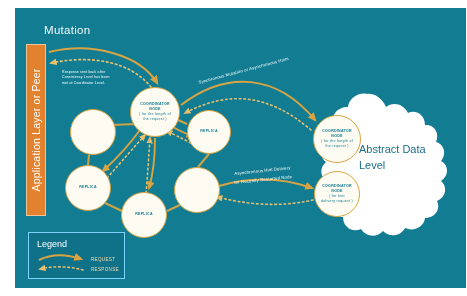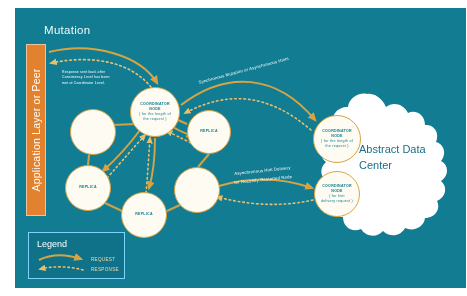--- a/index.html
+++ b/index.html
@@ -176,21 +176,21 @@
       <span class="lbl">
         <b>COORDINATOR</b>
         <b>NODE</b>
         <i>( for hint</i>
         <i>delivery request )</i>
       </span>
     </div>
 
     <div class="cloudtxt">
       <div>Abstract Data</div>
-      <div>Center</div>
+      <div>Level</div>
     </div>
 
     <div class="legend">
       <div class="lt">Legend</div>
       <svg style="position:absolute;left:6px;top:18px;width:54px;height:24px;" viewBox="0 0 54 24">
         <path d="M4,9 C18,2 34,4 46,8" fill="none" stroke="#d8a443" stroke-width="2" marker-end="url(#ah)"></path>
         <path d="M48,19 C34,15 18,15 5,18" fill="none" stroke="#e8bf6e" stroke-width="1.6" stroke-dasharray="1.6 3" stroke-linecap="round" marker-end="url(#ahl)"></path>
       </svg>
       <div class="le lg-req">REQUEST</div>
       <div class="le lg-res">RESPONSE</div>

